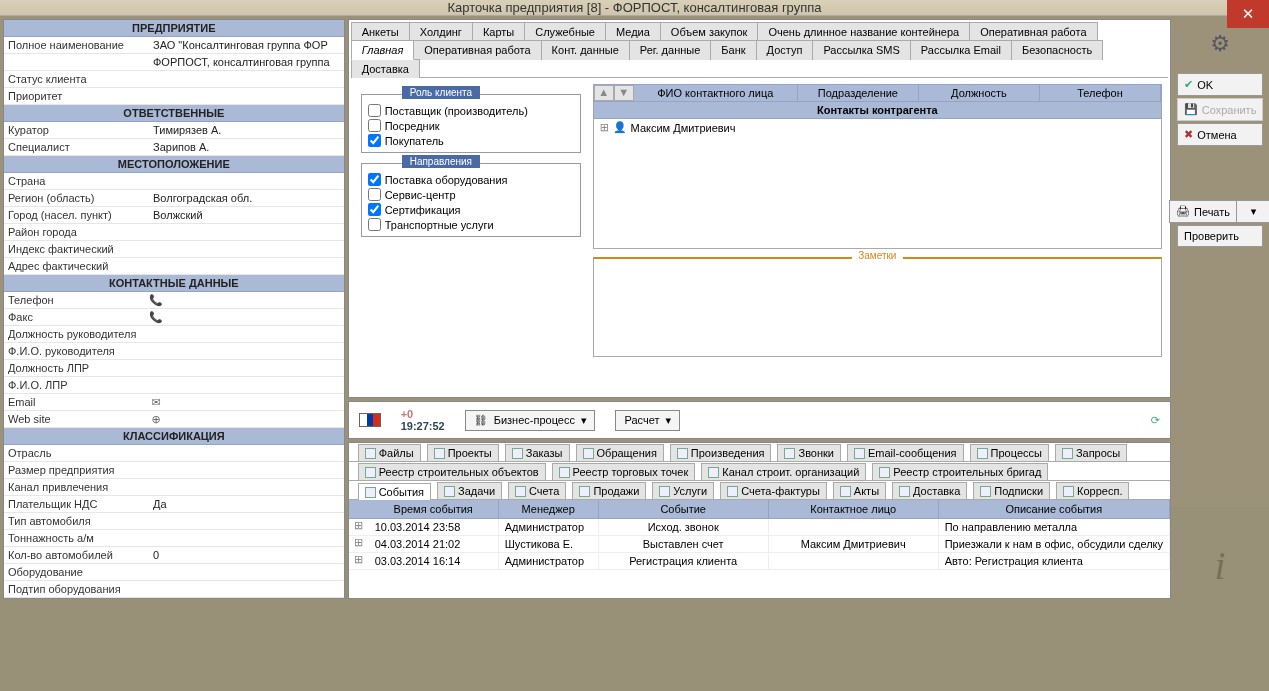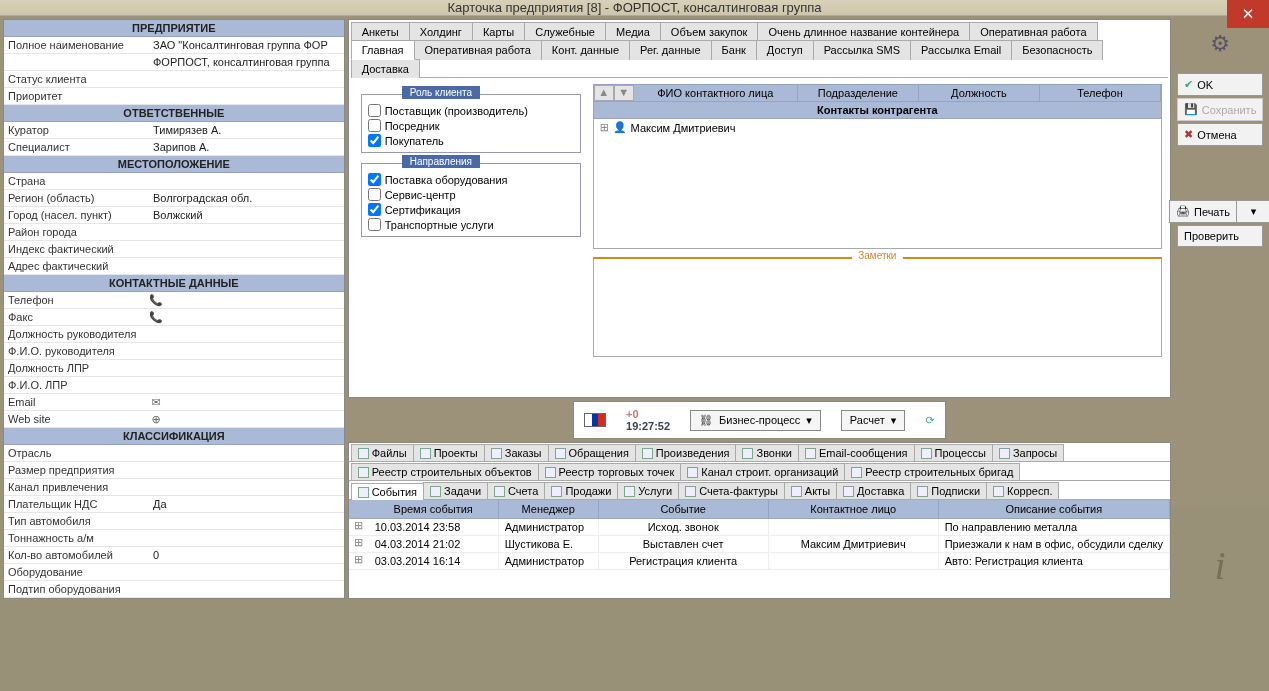--- a/index.html
+++ b/index.html
@@ -3,33 +3,33 @@
 <meta charset="utf-8">
 <style>
 * { box-sizing: border-box; margin: 0; padding: 0; font-family: Tahoma, Arial, sans-serif; font-size: 11px; }
 body { background: #999078; width: 1269px; height: 691px; overflow: hidden; }
 .window { width: 1269px; height: 507px; background: #9c9279; display: flex; flex-direction: column; }
 .titlebar { height: 28px; background: linear-gradient(#d8d0b8, #cfc5aa); display: flex; align-items: center; justify-content: center; position: relative; border-bottom: 1px solid #aaa; }
 .titlebar-text { font-size: 13px; color: #333; }
 .close-btn { position: absolute; right: 0; top: 0; width: 42px; height: 28px; background: #C0392B; color: #fff; display: flex; align-items: center; justify-content: center; font-size: 15px; cursor: pointer; }
 .body { flex: 1; display: flex; gap: 3px; padding: 3px; }
 .left-panel { width: 349px; background: #fff; border: 1px solid #888; overflow: auto; }
-.center-panel { flex: 1; display: flex; flex-direction: column; gap: 3px; align-items: center; }
+.center-panel { flex: 1; display: flex; flex-direction: column; gap: 3px; }
 .right-panel { width: 92px; display: flex; flex-direction: column; gap: 4px; padding: 2px; }
 
 .section-header { background: #aab9d6; color: #222; text-align: center; font-weight: bold; padding: 2px; border-bottom: 1px solid #94a4c6; }
 .prop-row { display: flex; border-bottom: 1px solid #e6e6e6; min-height: 17px; align-items: center; }
 .prop-label { width: 145px; padding: 1px 4px; color: #333; }
 .prop-icon { width: 14px; text-align: center; color: #666; }
 .prop-value { flex: 1; padding: 1px 4px; color: #222; overflow: hidden; white-space: nowrap; text-overflow: ellipsis; }
 
 .tabs-outer { background: #fff; border: 1px solid #888; padding: 2px 2px 0 2px; }
 .tab-row { display: flex; flex-wrap: wrap; gap: 0; }
 .tab { background: #e4e4e4; border: 1px solid #aaa; border-bottom: none; padding: 3px 10px; cursor: pointer; margin-right: -1px; margin-bottom: -1px; font-size: 11px; }
-.tab.active { background: #fff; border-bottom: 1px solid #fff; position: relative; z-index: 1; }
+.tab.active { background: #fff; border-bottom: 1px solid #fff; position: relative; z-index: 1; font-style: italic; }
 .tab-content { border-top: 1px solid #aaa; background: #fff; padding: 6px; display: flex; gap: 8px; min-height: 320px; }
 
 .fieldset { position: relative; border: 1px solid #99a; margin: 10px 4px 4px 4px; padding: 8px 6px 4px 6px; width: 220px; }
 .fieldset-legend { position: absolute; top: -9px; left: 40px; background: #4a6aa5; color: #fff; padding: 1px 8px; font-size: 10px; }
 .chk { display: flex; align-items: center; gap: 4px; padding: 1px 0; }
 .chk input { margin: 0; }
 
 .contact-area { flex: 1; display: flex; flex-direction: column; gap: 4px; }
 .contact-header-row { display: flex; background: #aab9d6; border: 1px solid #94a4c6; }
 .contact-header-cell { border-right: 1px solid #94a4c6; padding: 2px 6px; text-align: center; }
@@ -41,21 +41,21 @@
 .notes-box { min-height: 100px; border: 1px solid #aaa; margin-top: 4px; position: relative; border-top: 2px solid #d08a1a; }
 .notes-legend { position: absolute; top: -9px; left: 50%; transform: translateX(-50%); background: #fff; color: #d08a1a; padding: 0 6px; font-size: 10px; }
 
 .mid-bar { background: #fff; border: 1px solid #888; padding: 6px 10px; display: flex; align-items: center; gap: 20px; }
 .flag { width: 22px; height: 14px; display: inline-block; background: linear-gradient(to right, #fff 33%, #0039A6 33% 66%, #D52B1E 66%); border: 1px solid #666; }
 .time-block { color: #c77; font-weight: bold; }
 .combo { border: 1px solid #888; padding: 3px 8px; display: flex; align-items: center; gap: 6px; cursor: pointer; background: #f5f5f5; }
 
 .bottom-tabs-wrap { background: #fff; border: 1px solid #888; flex: 1; display: flex; flex-direction: column; }
 .mini-tab-row { display: flex; flex-wrap: wrap; border-bottom: 1px solid #aaa; padding: 1px 2px 0 2px; }
-.mini-tab { background: #e4e4e4; border: 1px solid #aaa; border-bottom: none; padding: 2px 6px; cursor: pointer; margin-right: -1px; font-size: 11px; display: flex; align-items: center; gap: 3px; }
+.mini-tab { background: #e4e4e4; border: 1px solid #aaa; border-bottom: none; padding: 2px 6px; cursor: pointer; margin-right: -1px; font-size: 11px; display: flex; align-items: center; gap: 3px; margin-left: 7px; }
 .mini-tab.active { background: #fff; position: relative; top: 1px; }
 .mini-icon { width: 11px; height: 11px; display: inline-block; border: 1px solid #7a8; background: #eef; }
 .events-grid { flex: 1; overflow: auto; }
 .grid-header-row { display: flex; background: #aab9d6; border-bottom: 1px solid #94a4c6; }
 .grid-header-cell { border-right: 1px solid #94a4c6; padding: 3px 6px; text-align: center; }
 .grid-row { display: flex; border-bottom: 1px solid #eee; }
 .grid-cell { padding: 2px 6px; border-right: 1px solid #eee; overflow: hidden; white-space: nowrap; }
 .c-time { width: 130px; } .c-mgr { width: 100px; } .c-evt { width: 170px; text-align: center; } .c-contact { width: 170px; text-align: center; } .c-desc { flex: 1; }
 
 .side-btns-top { display: flex; flex-direction: column; align-items: center; gap: 2px; }

